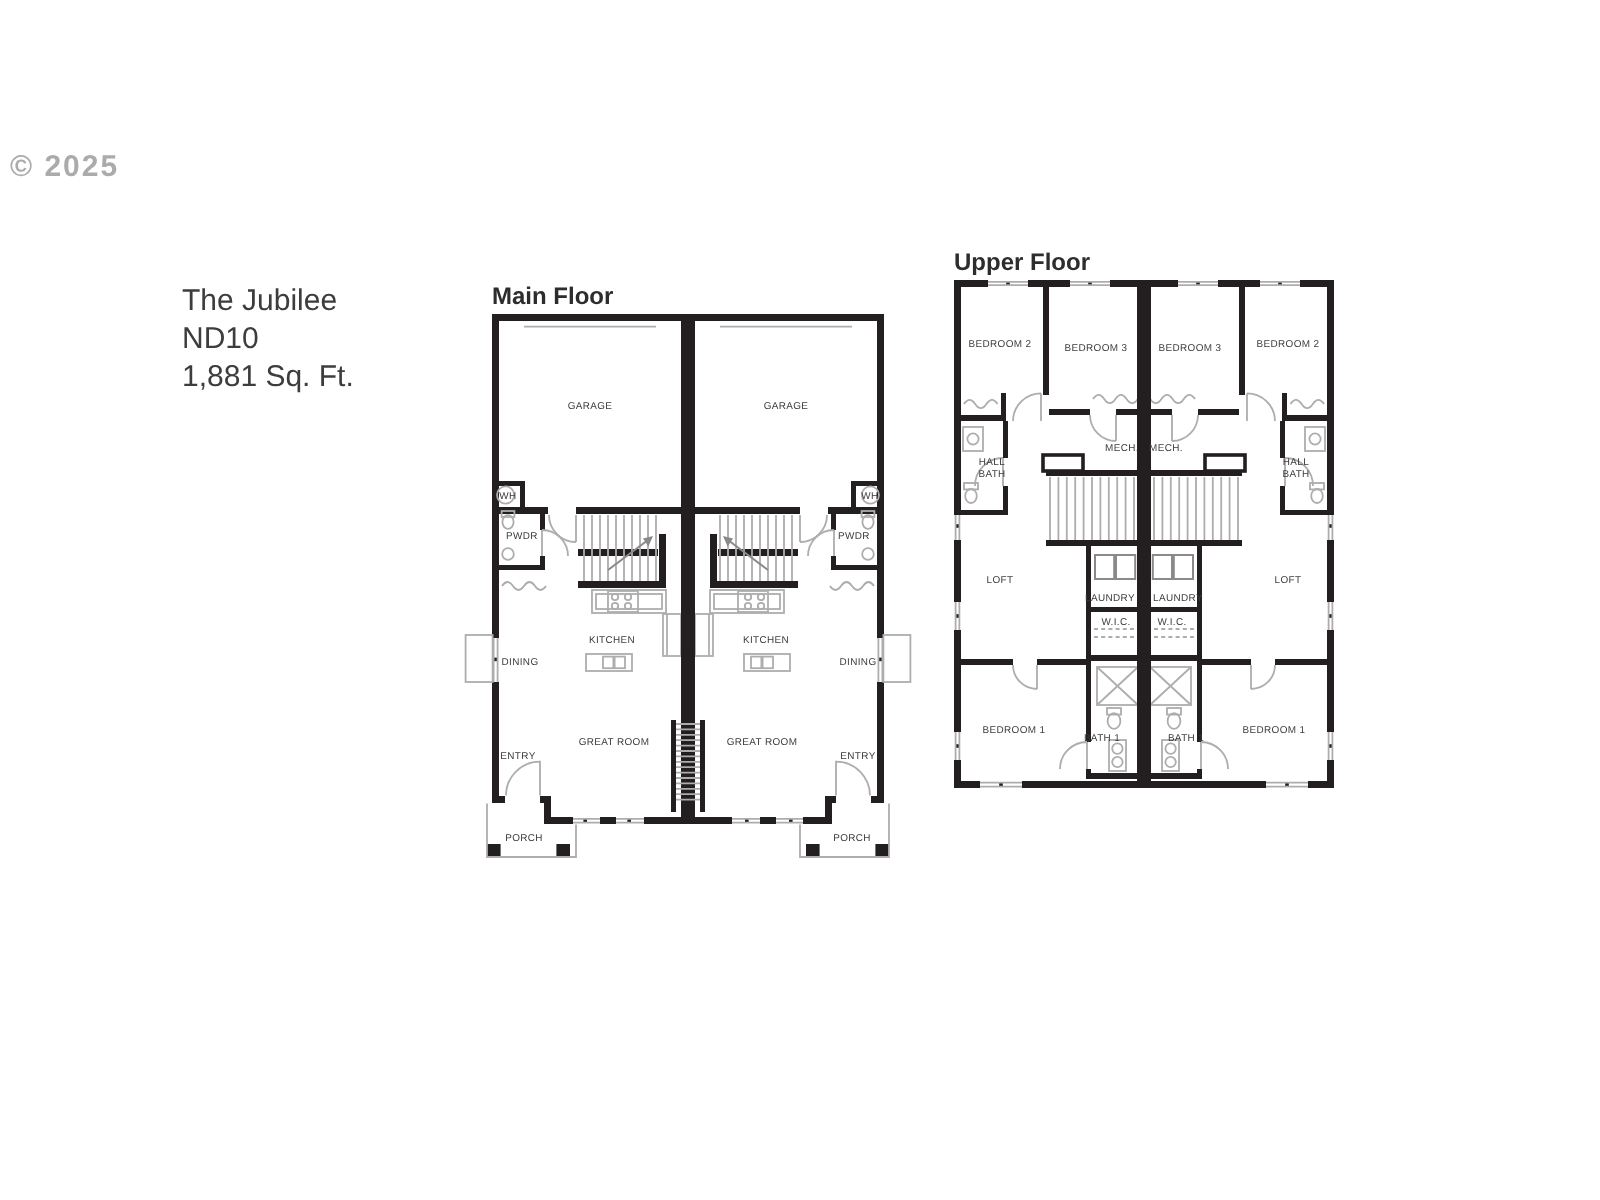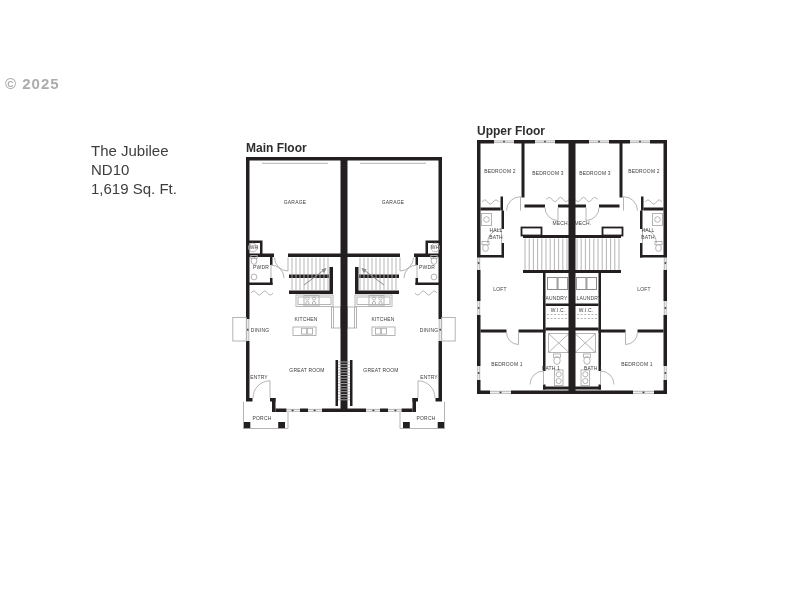--- a/index.html
+++ b/index.html
@@ -24,21 +24,21 @@
 </head>
 <body>
 
 <div id="canvas">
 
   <div class="watermark">© 2025</div>
 
   <div class="info">
     <div>The Jubilee</div>
     <div>ND10</div>
-    <div>1,619 Sq. Ft.</div>
+    <div>1,881 Sq. Ft.</div>
   </div>
 
   <div class="plan" id="main-plan">
     <div class="plan-title">Main Floor</div>
 
     <svg width="228" height="282" viewBox="-16 0 228 282">
       <g id="mu">
 
         <rect class="wall" x="0" y="0" width="98" height="3.5"></rect>
         <rect class="wall" x="0" y="0" width="3.5" height="162"></rect>

